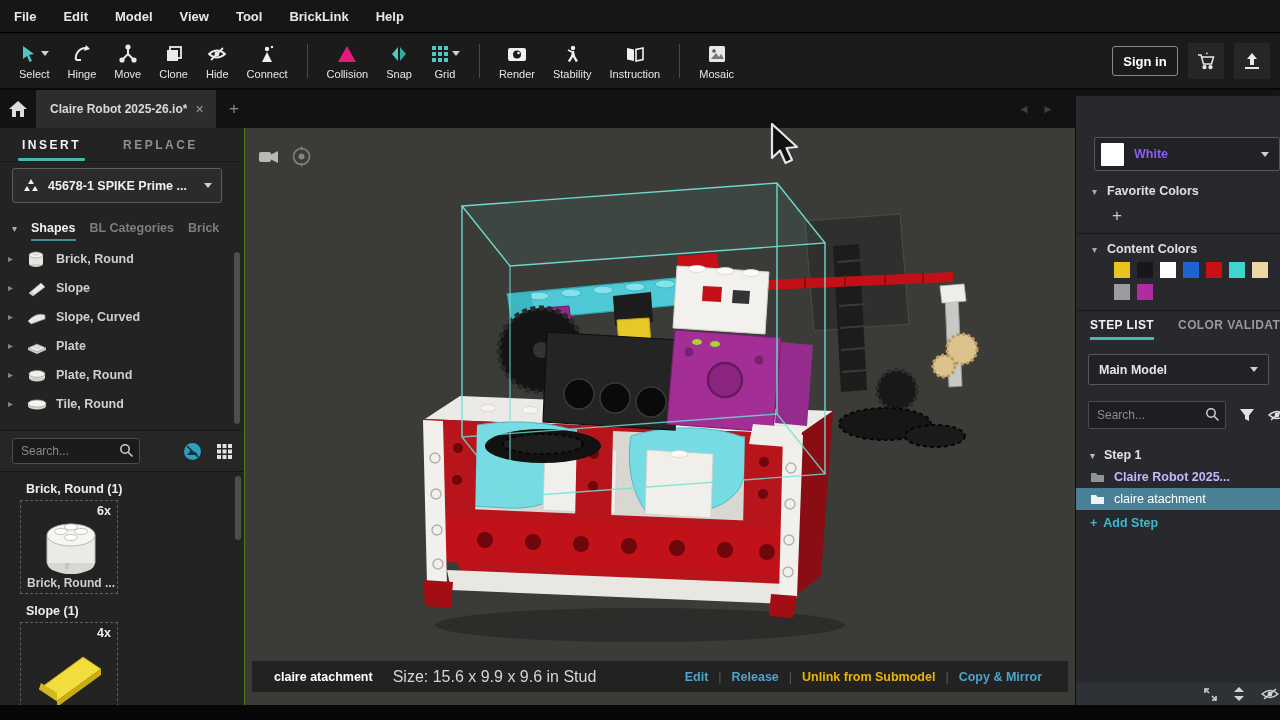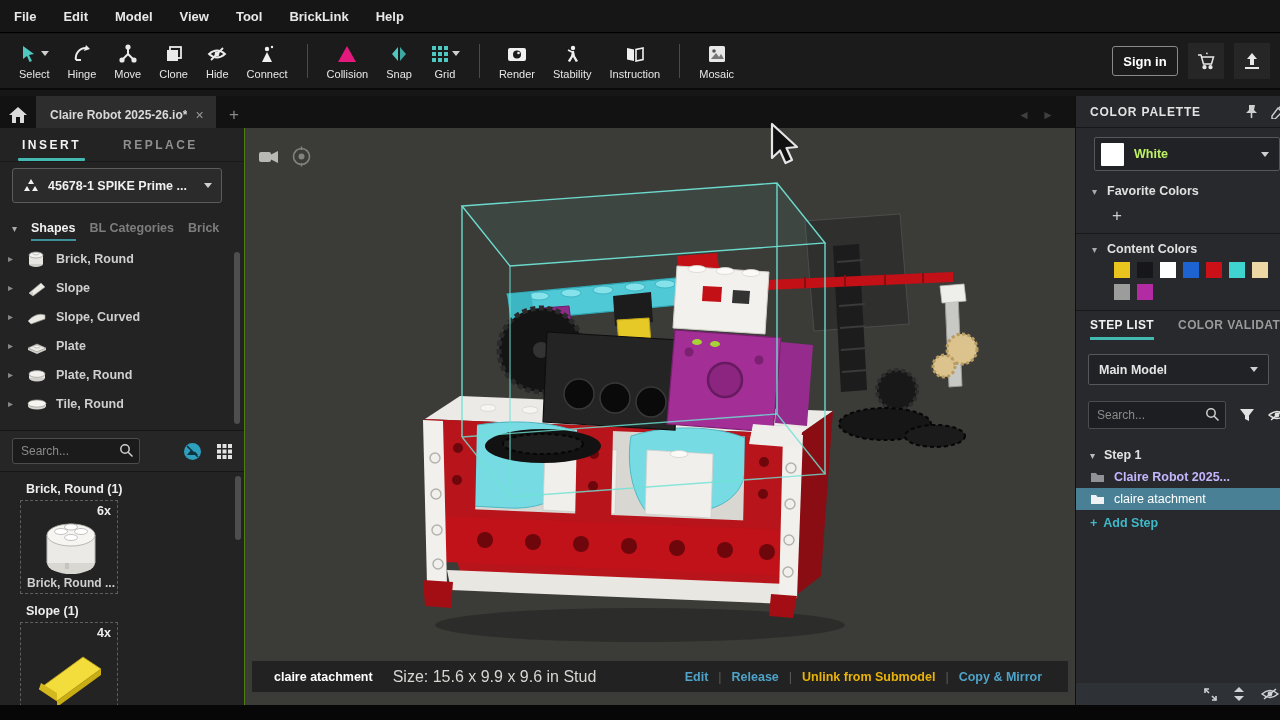--- a/index.html
+++ b/index.html
@@ -15,21 +15,21 @@
   .toolbar { position:absolute; left:0; top:34px; width:1280px; height:56px; background:#1b1b1b; display:flex; align-items:center; padding-left:10px; border-bottom:2px solid #0a0a0a; }
   .tool { display:flex; flex-direction:column; align-items:center; justify-content:center; padding:0 9px; height:52px; cursor:pointer; }
   .tool .ticon { height:22px; display:flex; align-items:center; justify-content:center; gap:2px; }
   .tool .tlabel { margin-top:3px; font-size:11px; color:#e6e6e6; white-space:nowrap; }
   .tb-sep { width:1px; height:34px; background:#4a4a4a; margin:0 10px; }
   .toolbar-right { margin-left:auto; display:flex; align-items:center; gap:10px; padding-right:10px; }
   .signin { background:transparent; border:1px solid #8a8a8a; border-radius:3px; color:#fff; font-weight:700; font-size:13px; width:66px; height:30px; font-family:"Liberation Sans",sans-serif; cursor:pointer; }
   .icon-btn { width:36px; height:36px; background:#262626; display:flex; align-items:center; justify-content:center; cursor:pointer; }
 
   
-  .tabbar { position:absolute; left:0; top:96px; width:1271px; height:38px; background:#121212; display:flex; align-items:stretch; }
+  .tabbar { position:absolute; left:0; top:90px; width:1271px; height:38px; background:#121212; display:flex; align-items:stretch; }
   .home-btn { width:36px; display:flex; align-items:center; justify-content:center; cursor:pointer; }
   .doc-tab { width:180px; background:#2d2d2d; display:flex; align-items:center; padding:0 10px 0 14px; gap:8px; cursor:pointer; }
   .doc-tab .tab-label { color:#d9d9d9; font-size:12px; font-weight:700; white-space:nowrap; overflow:hidden; }
   .tab-close { color:#9a9a9a; font-size:14px; line-height:1; cursor:pointer; }
   .new-tab { width:36px; display:flex; align-items:center; justify-content:center; color:#8a8a8a; font-size:17px; cursor:pointer; }
   .nav-arrows { position:absolute; left:1018px; top:0; height:38px; display:flex; align-items:center; gap:12px; color:#3f3f3f; font-size:12px; }
 
   
   .left-panel { position:absolute; left:0; top:128px; width:245px; height:577px; background:#232324; border-right:1px solid #4d7c0f; overflow:hidden; }
   .mode-tabs { height:34px; display:flex; align-items:center; padding-left:22px; gap:42px; border-bottom:1px solid #1a1a1a; }
@@ -75,21 +75,21 @@
   .status-actions .lnk.disabled { color:#eab308; cursor:default; }
   .status-actions .sep { color:#5a5a5a; font-weight:400; }
 
   
   .right-panel { position:absolute; left:1075px; top:96px; width:205px; height:609px; background:#27292d; border-left:1px solid #101010; overflow:hidden; }
   .rp-title-row { height:32px; display:flex; align-items:center; padding:0 0 0 14px; border-bottom:1px solid #17181a; }
   .rp-title { color:#e2e2e2; font-size:12px; font-weight:700; letter-spacing:0.8px; flex:1; }
   .rp-title-icons { display:flex; gap:12px; padding-right:0px; margin-right:-6px; }
   .color-select { position:absolute; left:18px; top:41px; width:186px; height:34px; background:#202225; border:1px solid #55575a; border-radius:2px; display:flex; align-items:center; padding:0 10px 0 6px; gap:10px; cursor:pointer; }
   .color-select .swatch-big { width:23px; height:23px; background:#ffffff; border-radius:1px; }
-  .color-select .clabel { color:#bef264; font-size:12.5px; font-weight:700; flex:1; }
+  .color-select .clabel { color:#8b5cf6; font-size:12.5px; font-weight:700; flex:1; }
   .rp-section-head { position:absolute; display:flex; align-items:center; gap:10px; left:16px; cursor:pointer; }
   .rp-section-head .sec-chev { color:#aaa; font-size:10px; }
   .rp-section-head .sec-label { color:#e0e0e0; font-size:12.5px; font-weight:700; }
   .fav-plus { position:absolute; left:36px; top:110px; color:#cfcfcf; font-size:17px; font-weight:400; cursor:pointer; }
   .swatches { position:absolute; left:38px; top:166px; width:160px; display:flex; flex-wrap:wrap; gap:6px 7px; }
   .swatch { width:16px; height:16px; cursor:pointer; }
   .rp-div { position:absolute; left:0; width:205px; height:1px; background:#17181a; }
   .rp-tabs { position:absolute; left:14px; top:222px; display:flex; gap:24px; white-space:nowrap; }
   .rp-tab { color:#9a9a9a; font-size:12px; font-weight:700; letter-spacing:0.4px; position:relative; padding-bottom:8px; cursor:pointer; }
   .rp-tab.active { color:#f0f0f0; }
@@ -610,33 +610,20 @@
         <span class="lnk">Release</span>
         <span class="sep">|</span>
         <span class="lnk disabled">Unlink from Submodel</span>
         <span class="sep">|</span>
         <span class="lnk">Copy &amp; Mirror</span>
       </div>
     </div>
   </div>
 
   <div class="right-panel">
-    <div class="rp-title-row">
-      <span class="rp-title">COLOR PALETTE</span>
-      <div class="rp-title-icons">
-        <svg width="15" height="15" viewBox="0 0 15 15">
-            <path d="M5 1 L11 1 L10 6 L13 9 L2 9 L5 6 Z" fill="#cfcfcf"></path>
-            <line x1="7.5" y1="9" x2="7.5" y2="14" stroke="#cfcfcf" stroke-width="1.6"></line>
-          </svg>
-        <svg width="15" height="15" viewBox="0 0 15 15">
-            <path d="M9.5 1.5 L13.5 5.5 L11.5 7.5 L7.5 3.5 Z" fill="#cfcfcf"></path>
-            <path d="M7 4 L11 8 L4 15 L1 15 L1 12 Z" fill="none" stroke="#cfcfcf" stroke-width="1.4"></path>
-          </svg>
-      </div>
-    </div>
     <div class="color-select">
       <span class="swatch-big"></span>
       <span class="clabel">White</span>
       <span class="caret"></span>
     </div>
     <div class="rp-section-head" style="top:88px">
       <span class="sec-chev">▾</span>
       <span class="sec-label">Favorite Colors</span>
     </div>
     <div class="fav-plus">+</div>

